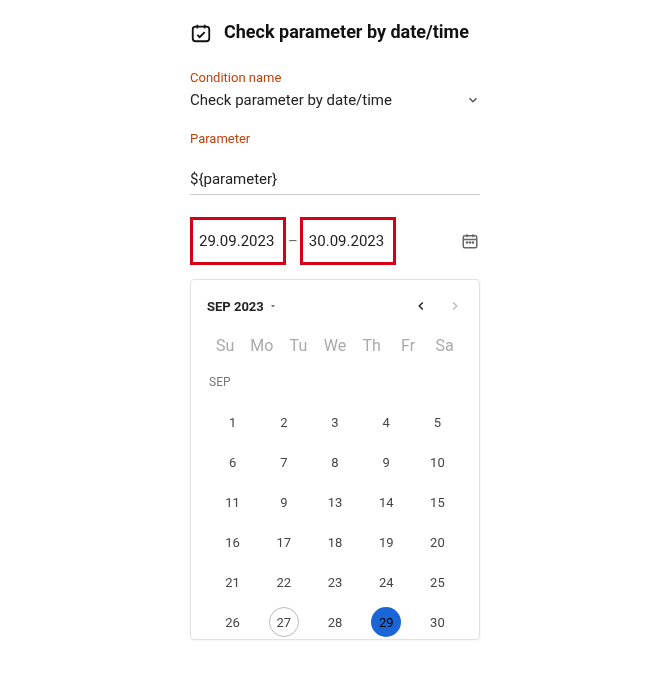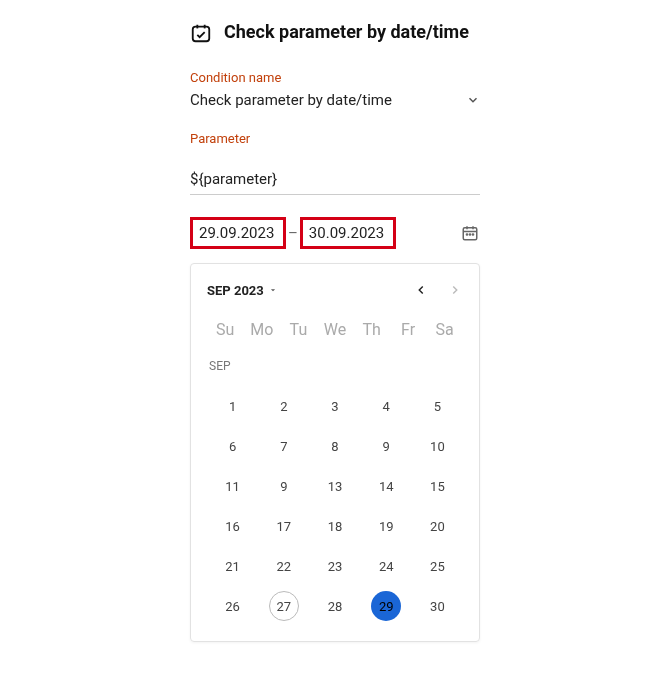--- a/index.html
+++ b/index.html
@@ -75,21 +75,21 @@
     margin-bottom: 12px;
     cursor: pointer;
   }
   .range-inputs-row {
     display: flex;
     align-items: center;
     margin-bottom: 14px;
   }
   .date-input {
     border: 3px solid #d40016;
-    padding: 4px 6px;
+    padding: 12px 6px;
     font-size: 15px;
     color: #222;
     background: #fff;
     font-family: inherit;
     width: 96px;
     outline: none;
   }
   .dash {
     margin: 0 2px;
     color: #666;
@@ -100,21 +100,21 @@
     width: 20px;
     height: 20px;
     display: flex;
     align-items: center;
     justify-content: center;
     cursor: pointer;
   }
   .calendar {
     border: 1px solid #e2e2e2;
     border-radius: 4px;
-    padding: 18px 16px 18px 16px;
+    padding: 18px 16px 0 16px;
     width: 290px;
     box-shadow: 0 1px 3px rgba(0,0,0,0.05);
   }
   .cal-header {
     display: flex;
     align-items: center;
     justify-content: space-between;
     margin-bottom: 18px;
   }
   .cal-month-btn {

